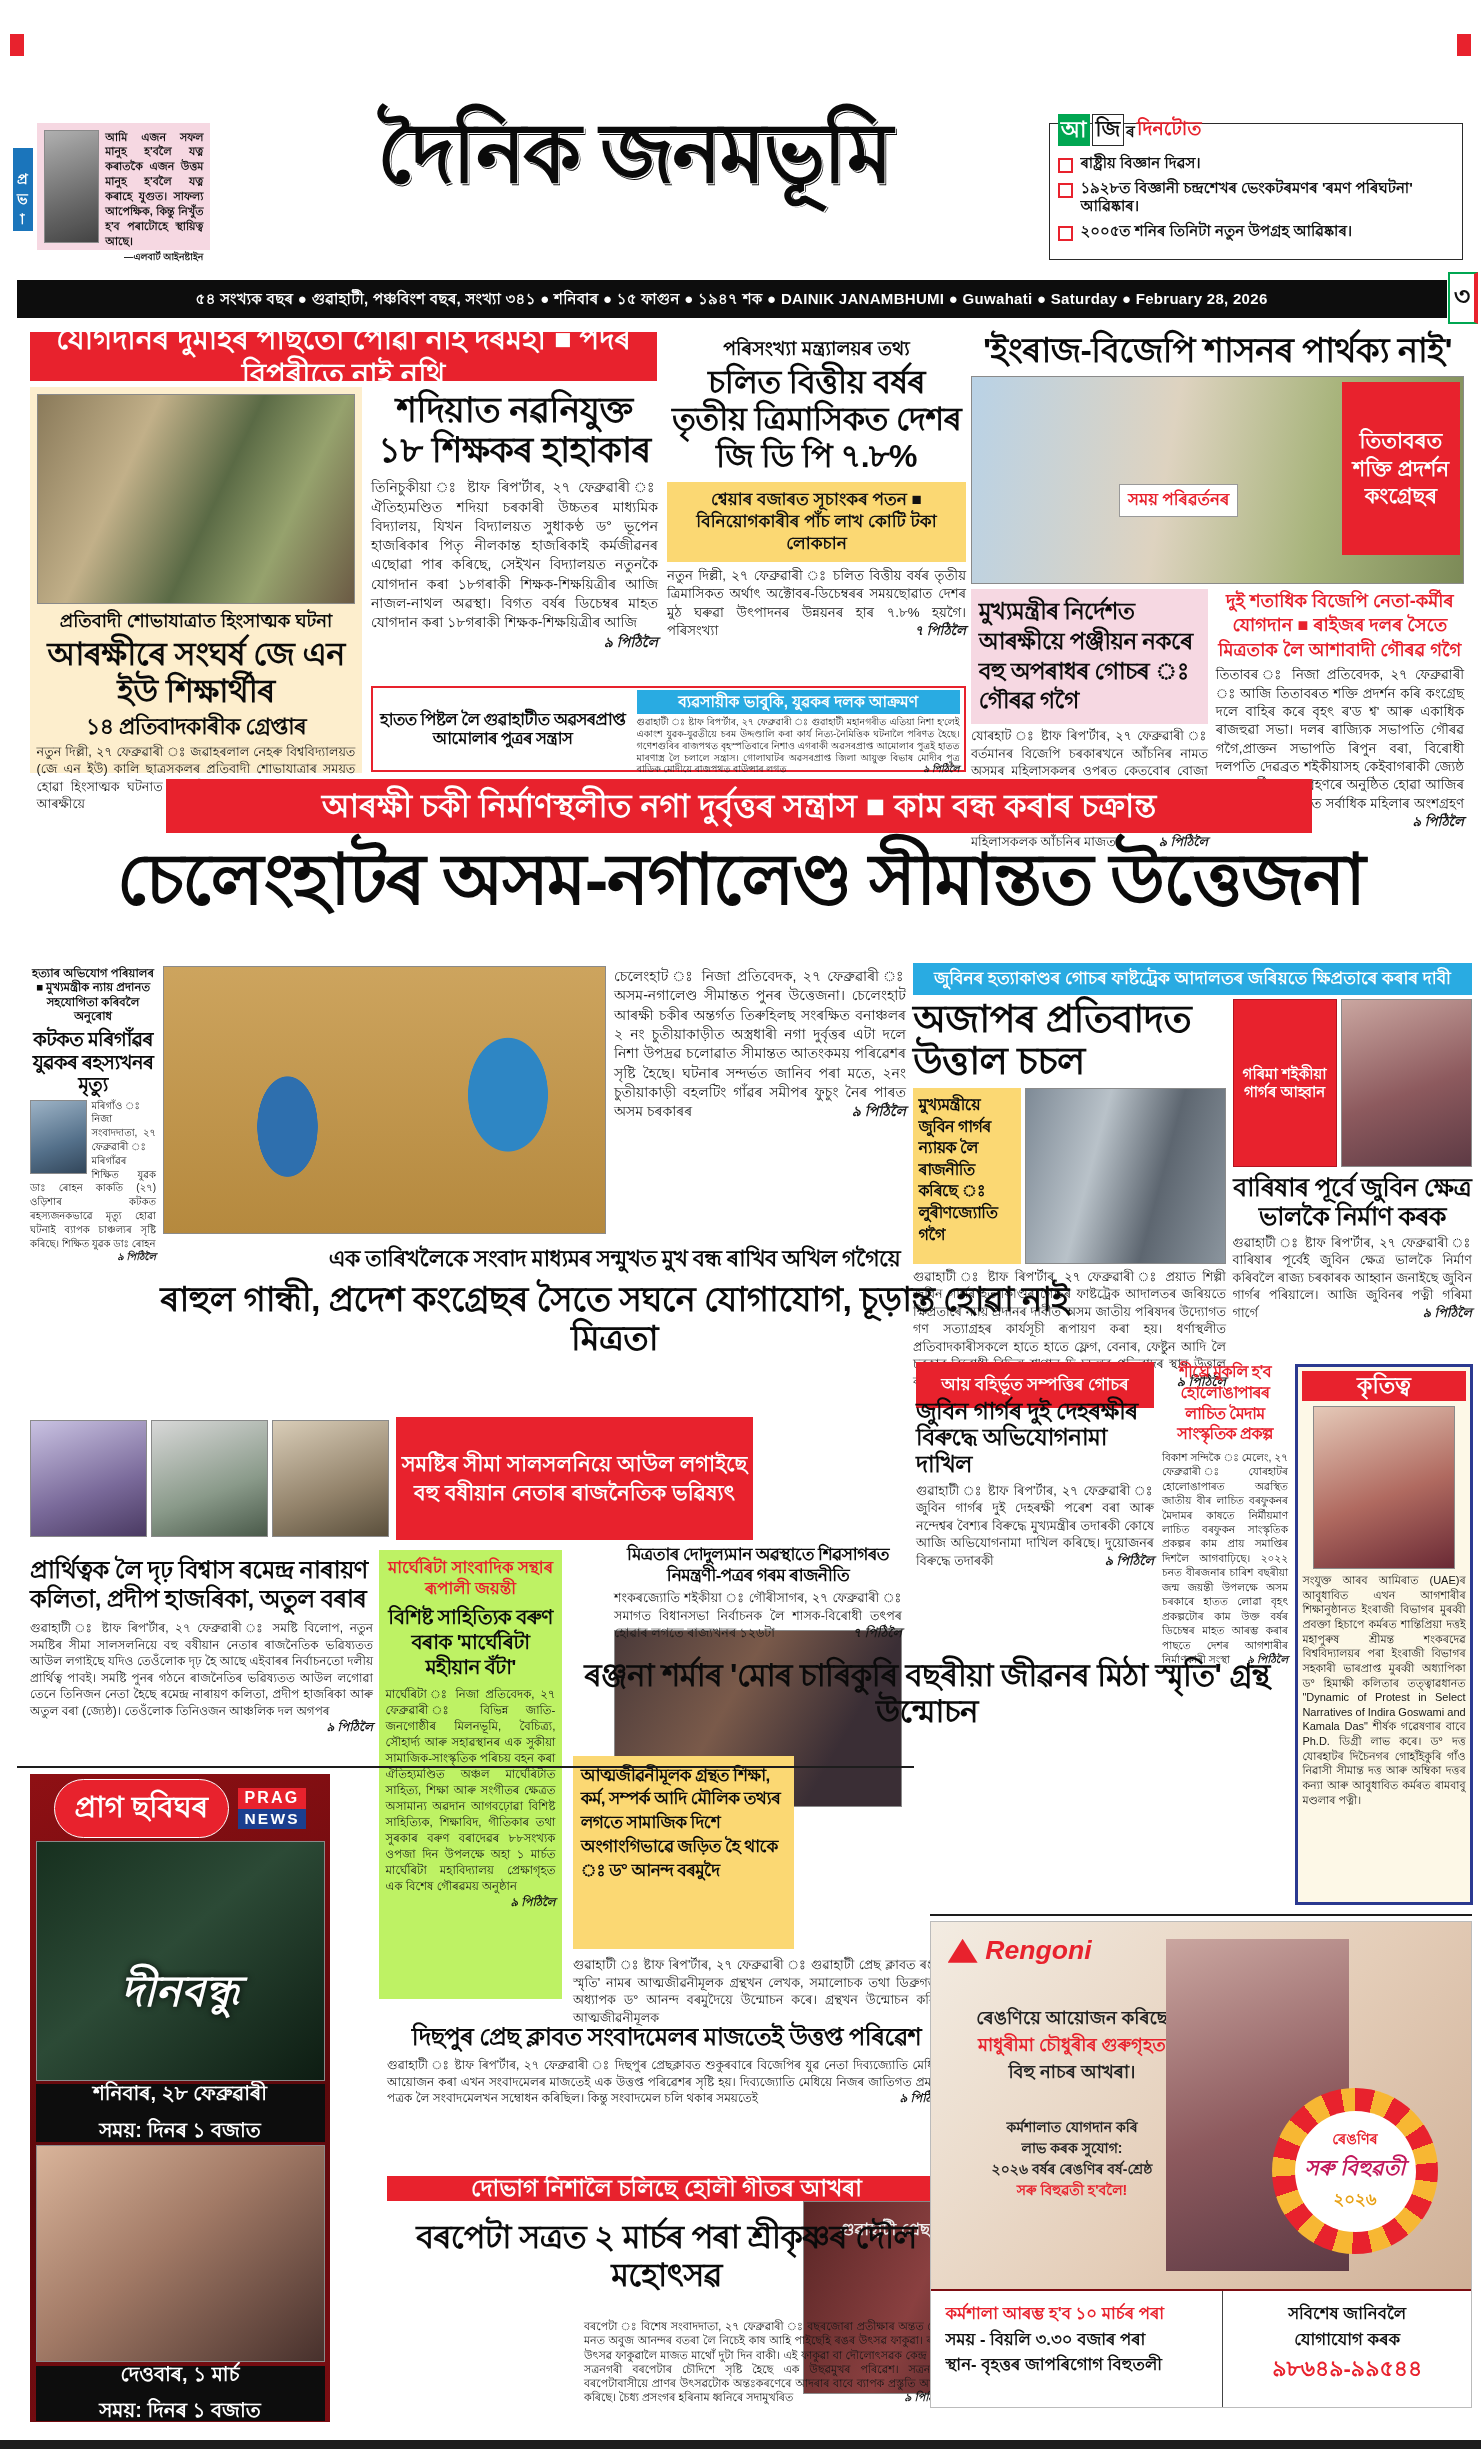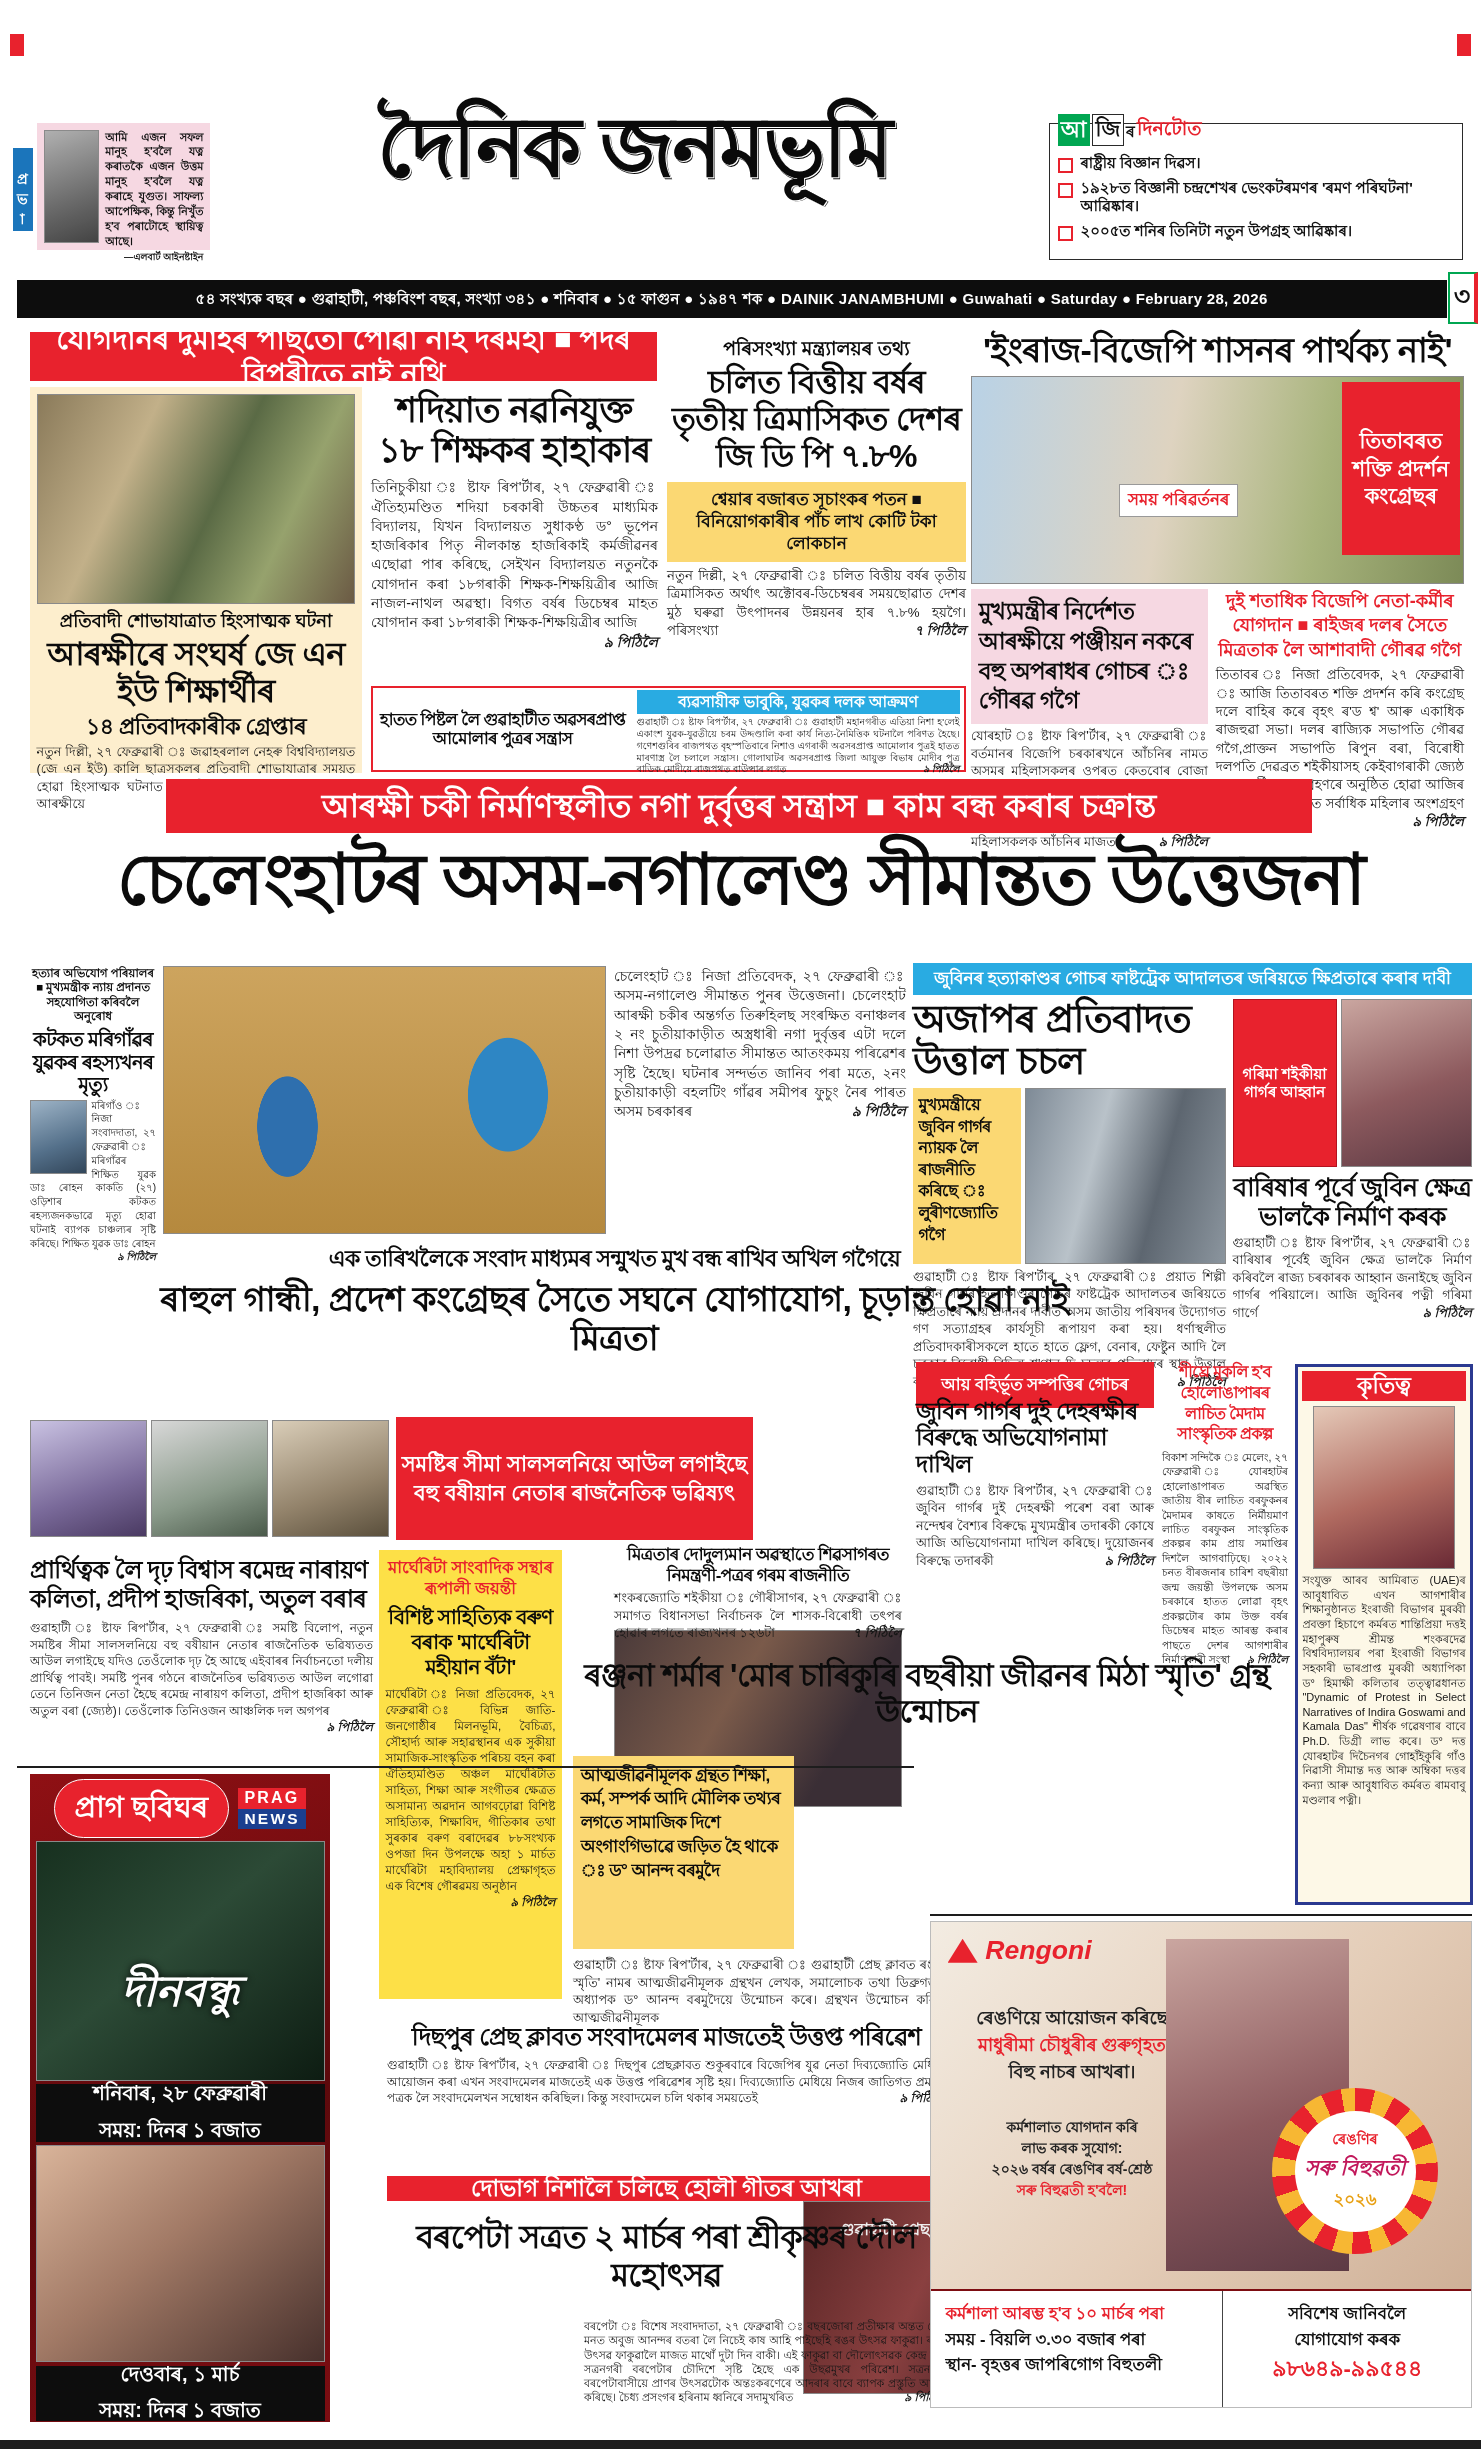--- a/index.html
+++ b/index.html
@@ -9,21 +9,21 @@
   .center{text-align:center}
   .body-text{text-align:justify;line-height:1.38;color:#161616}
   .jump{font-style:italic;font-weight:700;white-space:nowrap;float:right}
   .photo{position:relative;overflow:hidden;border:0.6px solid #8a8a8a}
   .redbar{background:#e8222d;color:#fff;font-weight:800;display:flex;align-items:center;justify-content:center;text-align:center;line-height:1.2}
   .bluebar{background:#29abe2;color:#fff;font-weight:800;display:flex;align-items:center;justify-content:center;text-align:center;line-height:1.2}
   .rule{background:#1d1d1d}
   .cream{background:#fdeecd}
   .pink{background:#f6d8e2}
   .yellowbox{background:#fbd873}
-  .greenbox{background:#fde047}
+  .greenbox{background:#bef264}
   .kicker{font-weight:800;color:#0b0b0b;line-height:1.25}
   .redtext{color:#e8222d}
   .bullet{width:11px;height:11px;border:2.8px solid #e8222d;display:inline-block;margin-right:7.7px;flex:0 0 auto;margin-top:4.4px}
   .ph-jnu{background:linear-gradient(115deg,#8a7a5a,#c2b089 30%,#5a6a45 55%,#96a26d 75%,#6b5a44)}
   .ph-rally{background:linear-gradient(100deg,#b9d2e6,#ded3c0 40%,#a8b47c 70%,#7c8a57)}
   .ph-barrels{background:radial-gradient(50px 83px at 28% 60%,#2e6fae 0 60%,rgba(0,0,0,0) 61%),radial-gradient(66px 94px at 78% 48%,#2e86c4 0 60%,rgba(0,0,0,0) 61%),linear-gradient(#cda45e,#b5893e)}
   .ph-chachal{background:linear-gradient(105deg,#7e8a96,#b9c2c9 35%,#5d6670 65%,#8b959e)}
   .ph-portrait1{background:linear-gradient(160deg,#9db3c6,#54708a 60%,#32465a)}
   .ph-woman{background:linear-gradient(160deg,#caa6a0,#8d5a5e 55%,#5d3a44)}
   .ph-leader1{background:linear-gradient(160deg,#c9c2e2,#7a6a9a 60%,#4a3a62)}
@@ -48,21 +48,21 @@
   <div class="abs" style="left:13.3px;top:148px;width:20px;height:83px;background:#1b75bb;color:#fff;font-weight:800;font-size:14.4px;writing-mode:vertical-rl;text-orientation:upright;display:flex;align-items:center;justify-content:center">সুপ্ৰভাত</div>
 
   <div class="abs pink" style="left:37px;top:123px;width:173px;height:127px;padding:6.6px;display:flex;gap:6.6px">
     <div class="photo ph-portrait1" style="width:53px;height:111px;flex:0 0 auto;filter:grayscale(1)"></div>
     <div style="font-size:11px;font-weight:700;line-height:1.35;text-align:justify">
       <span>আমি এজন সফল মানুহ হ'বলৈ যত্ন কৰাতকৈ এজন উত্তম মানুহ হ'বলৈ যত্ন কৰাহে যুগুত। সাফল্য আপেক্ষিক, কিন্তু নিখুঁত হ'ব পৰাটোহে স্থায়িত্ব আছে।</span>
       <div style="text-align:right;margin-top:2.2px;font-size:9.4px">—এলবাৰ্ট আইনষ্টাইন</div>
     </div>
   </div>
 
-  <div class="abs hl center" style="left:266px;top:100px;width:736px;font-size:83px;letter-spacing:-2.2px;color:#0a0a0a;text-shadow:1.1px 1.1px 0 #fff,1.7px 1.7px 0 #0a0a0a">দৈনিক জনমভূমি</div>
+  <div class="abs hl center" style="left:266px;top:106px;width:736px;font-size:83px;letter-spacing:-2.2px;color:#0a0a0a;text-shadow:1.1px 1.1px 0 #fff,1.7px 1.7px 0 #0a0a0a">দৈনিক জনমভূমি</div>
 
   <div class="abs" style="left:1049px;top:123px;width:414px;height:137px;border:1.7px solid #2a2a2a;background:#fff;padding:4.4px 7.7px">
     <div style="display:flex;align-items:flex-end;gap:2.2px;margin-top:-14.4px">
       <div style="width:32px;height:32px;background:#00a651;color:#fff;font-size:22px;font-weight:800;display:flex;align-items:center;justify-content:center">আ</div>
       <div style="width:30px;height:30px;background:#fff;border:1.1px solid #2a2a2a;color:#111;font-size:21px;font-weight:800;display:flex;align-items:center;justify-content:center">জি</div>
       <span style="font-size:15.5px;font-weight:800">ৰ</span>
       <span class="redtext" style="font-size:19px;font-weight:800">দিনটোত</span>
     </div>
     <div style="margin-top:7.7px;display:flex;flex-direction:column;gap:5.5px">
       <div style="display:flex;font-size:15px;font-weight:700;line-height:1.25">

